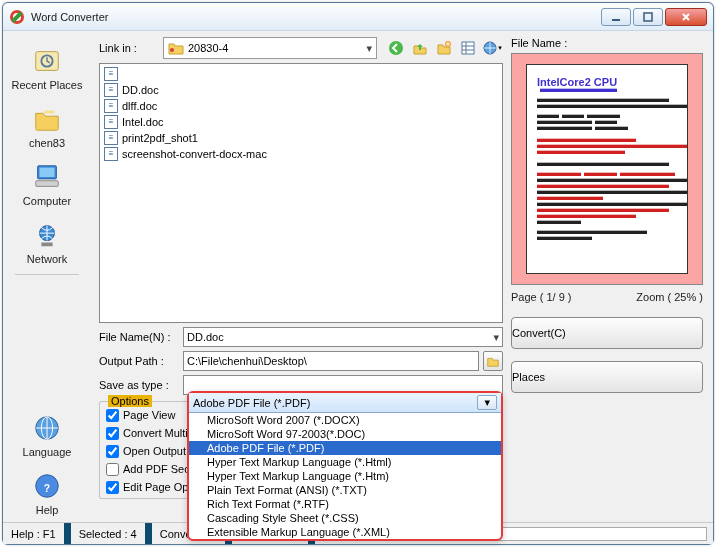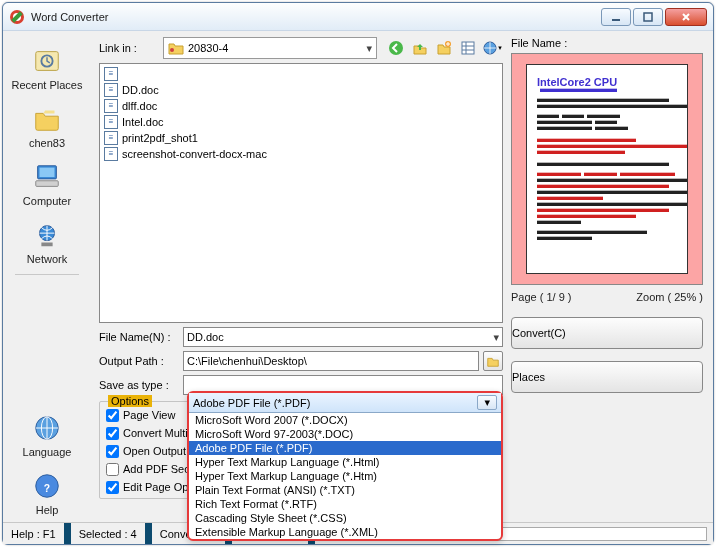--- a/index.html
+++ b/index.html
@@ -45,21 +45,21 @@
 .mini-btn { width: 20px; height: 20px; border: 1px solid #888; background: linear-gradient(#fdfdfd,#e4e4e4); border-radius: 2px; display: flex; align-items: center; justify-content: center; }
 .opts-box { border: 1px solid #c4c4c4; border-radius: 2px; padding: 4px 6px 2px 6px; margin-top: 2px; position: relative; }
 .opts-box .olbl { position: absolute; top: -7px; left: 8px; background: #eab308; padding: 0 3px; }
 .chk-row { display: flex; align-items: center; gap: 4px; height: 18px; }
 .chk-row input { width: 13px; height: 13px; }
 
 .dropdown-open { position: absolute; left: 88px; right: 0; border: 2px solid #e63a3a; border-radius: 6px; background: #fff; z-index: 20; box-shadow: 0 2px 6px rgba(0,0,0,0.2); }
 .dropdown-head { height: 20px; background: linear-gradient(#eaf4ff,#cfe4fa); border-bottom: 1px solid #8aa8c8; display: flex; align-items: center; padding: 0 4px; }
 .dropdown-head .caret { margin-left: auto; padding: 0 6px; background: linear-gradient(#f7fbff,#d7e6f5); border: 1px solid #8aa8c8; border-radius: 2px; }
 .dropdown-list { padding: 0; }
-.dd-item { padding: 0 6px; height: 14px; line-height: 14px; }
+.dd-item { padding: 0 18px; height: 14px; line-height: 14px; }
 .dd-item.sel { background: #2a6acc; color: #fff; }
 
 .preview-col { width: 192px; display: flex; flex-direction: column; gap: 4px; }
 .preview-box { border: 1px solid #888; background: #fca5a5; height: 232px; padding: 10px 14px; }
 .preview-page { width: 100%; height: 100%; border: 1px solid #333; background: #fff; padding: 14px 10px; font-size: 4.5px; line-height: 6px; overflow: hidden; }
 .preview-row-data { display: flex; justify-content: space-between; color: #222; margin-top: 2px; }
 .big-btn { height: 32px; border: 1px solid #888; background: linear-gradient(#fdfdfd,#e4e4e4); border-radius: 4px; display: flex; align-items: center; justify-content: flex-start; }
 
 .statusbar { height: 22px; border-top: 1px solid #c8c8c8; display: flex; align-items: center; background: #f0f0f0; }
 .status-cell { padding: 0 8px; border-right: 7px solid #0c4a6e; height: 100%; display: flex; align-items: center; }

